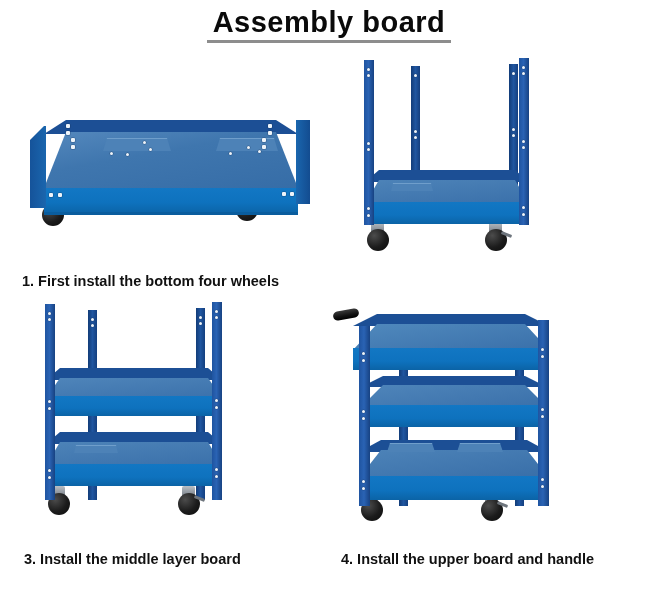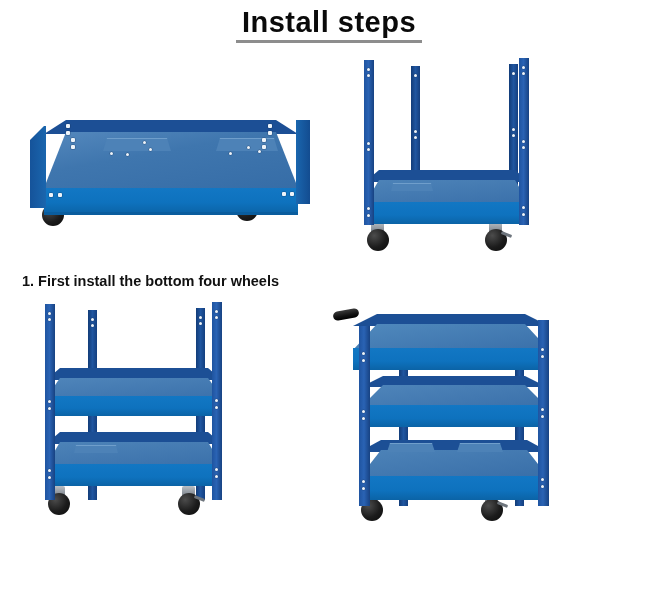--- a/index.html
+++ b/index.html
@@ -137,21 +137,21 @@
     width: 26px;
     height: 9px;
     border-radius: 5px;
     background: linear-gradient(180deg,#3a3a3a 0%, #121212 60%, #000 100%);
   }
 </style>
 </head>
 <body>
 
 <div class="title-wrap">
-  <div class="title">Install steps</div>
+  <div class="title">Assembly board</div>
 </div>
 
 <div class="steps-grid">
 
   <div class="step-cell">
     <div class="figure">
 
       <div class="caster" style="left:42px; top:145px;">
         <div class="fork"></div>
           <div class="wheel"></div>
@@ -325,20 +325,21 @@
       <div class="bolt" style="left:48px; top:117px;"></div>
       <div class="bolt" style="left:48px; top:179px;"></div>
       <div class="bolt" style="left:48px; top:186px;"></div>
       <div class="bolt" style="left:215px; top:20px;"></div>
       <div class="bolt" style="left:215px; top:26px;"></div>
       <div class="bolt" style="left:215px; top:109px;"></div>
       <div class="bolt" style="left:215px; top:116px;"></div>
       <div class="bolt" style="left:215px; top:178px;"></div>
       <div class="bolt" style="left:215px; top:185px;"></div>
     </div>
+    <div class="caption cap-3">3. Install the middle layer board</div>
   </div>
 
   <div class="step-cell">
     <div class="figure">
 
       <div class="grip" style="left:4px; top:20px; transform:rotate(-10deg);"></div>
 
       <div class="part" style="left:70px; top:30px; width:9px; height:186px;
            background:linear-gradient(90deg,#123c78 0%, #2056a0 50%, #143f7f 100%);"></div>
       <div class="part" style="left:186px; top:26px; width:9px; height:190px;
@@ -393,15 +394,16 @@
       <div class="bolt" style="left:33px; top:127px;"></div>
       <div class="bolt" style="left:33px; top:190px;"></div>
       <div class="bolt" style="left:33px; top:197px;"></div>
       <div class="bolt" style="left:212px; top:58px;"></div>
       <div class="bolt" style="left:212px; top:65px;"></div>
       <div class="bolt" style="left:212px; top:118px;"></div>
       <div class="bolt" style="left:212px; top:125px;"></div>
       <div class="bolt" style="left:212px; top:188px;"></div>
       <div class="bolt" style="left:212px; top:195px;"></div>
     </div>
+    <div class="caption cap-4">4. Install the upper board and handle</div>
   </div>
 
 </div>
 
 </body></html>

